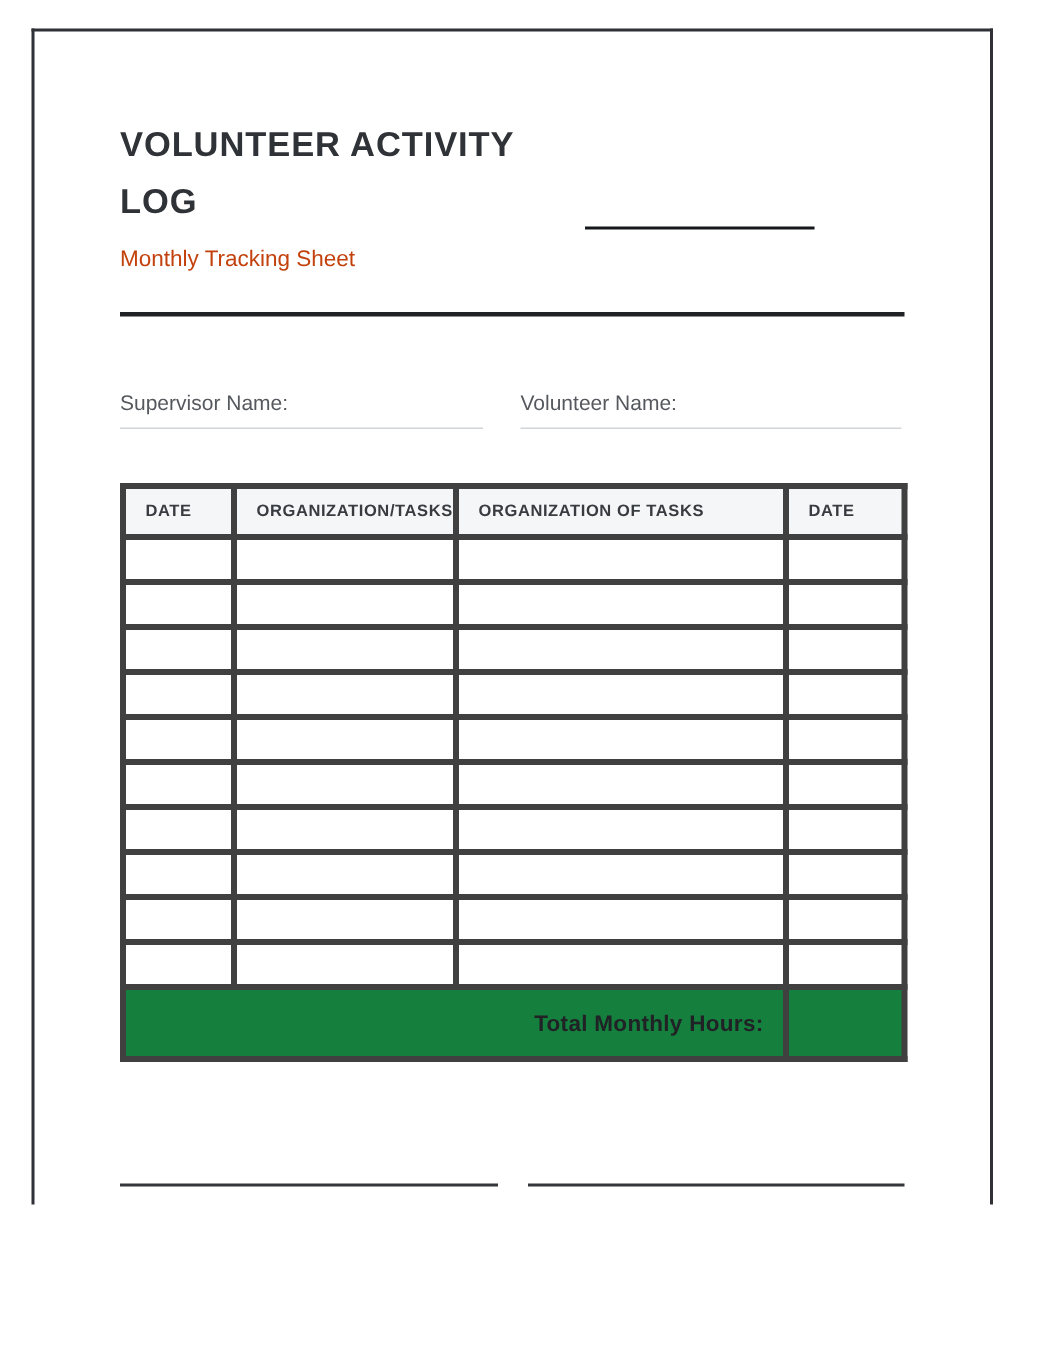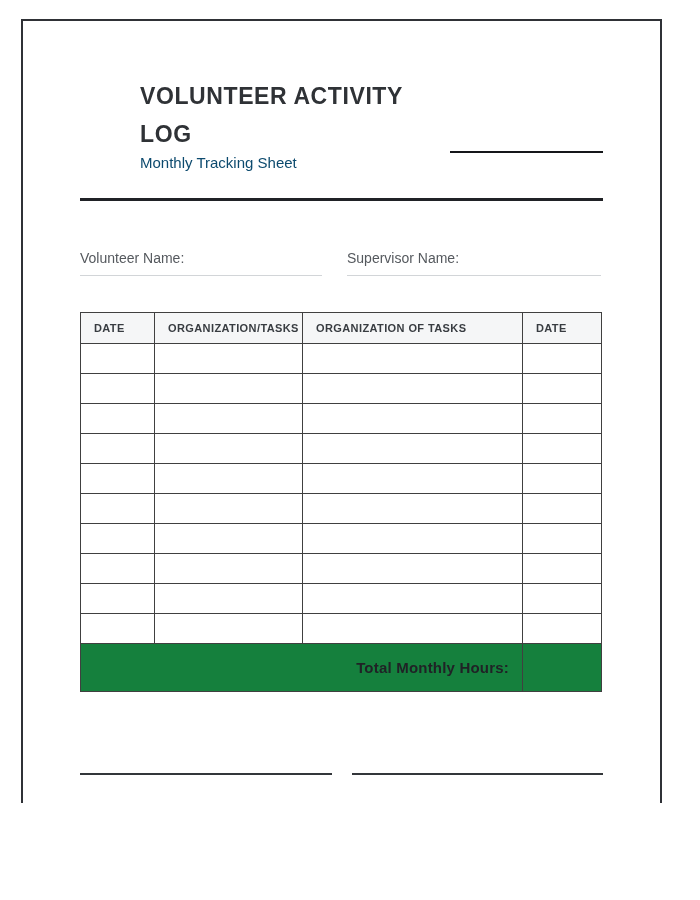--- a/index.html
+++ b/index.html
@@ -17,36 +17,36 @@
     width: 641px; height: 784px;
     border: 2px solid #2f3136;
     border-bottom: none;
     background: #fff;
   }
   .content { padding: 0 57px; }
 
   
   .header-row {
     display: flex;
-    justify-content: flex-end;
+    justify-content: flex-start;
     align-items: flex-start;
     margin-top: 56px;
   }
   .doc-title {
     font-size: 23px;
     font-weight: bold;
     line-height: 38px;
     letter-spacing: 0.6px;
     color: #2f3236;
     max-width: 310px;
   }
   .doc-subtitle {
-    margin-top: 1px;
+    margin-top: 11px;
     font-size: 15px;
-    color: #0c4a6e;
+    color: #c2410c;
   }
   .monthyear-block {
     width: 153px;
     margin-top: 50px;
     text-align: right;
   }
   .monthyear-label {
     font-size: 15px;
     font-weight: bold;
     color: #26282c;
@@ -83,21 +83,21 @@
   }
 
   
   .log-table {
     margin-top: 36px;
     width: 521px;
     border-collapse: collapse;
     table-layout: fixed;
   }
   .log-table th, .log-table td {
-    border: 1px solid #404040;
+    border: 4px solid #404040;
   }
   .log-table th {
     background: #f5f6f7;
     font-size: 11px;
     font-weight: bold;
     color: #383c41;
     letter-spacing: 0.4px;
     text-align: left;
     padding: 9px 6px 9px 13px;
     white-space: nowrap;
@@ -142,25 +142,25 @@
         </div>
         <div class="monthyear-block">
           <div class="monthyear-line"></div>
         </div>
       </div>
 
       <div class="thick-rule"></div>
 
       <div class="fields-row">
         <div>
+          <div class="field-label">Supervisor Name:</div>
+          <div class="field-line"></div>
+        </div>
+        <div>
           <div class="field-label">Volunteer Name:</div>
-          <div class="field-line"></div>
-        </div>
-        <div>
-          <div class="field-label">Supervisor Name:</div>
           <div class="field-line"></div>
         </div>
       </div>
 
       <table class="log-table">
         <colgroup>
             <col style="width: 74px;">
             <col style="width: 148px;">
             <col style="width: 220px;">
             <col style="width: 79px;">

